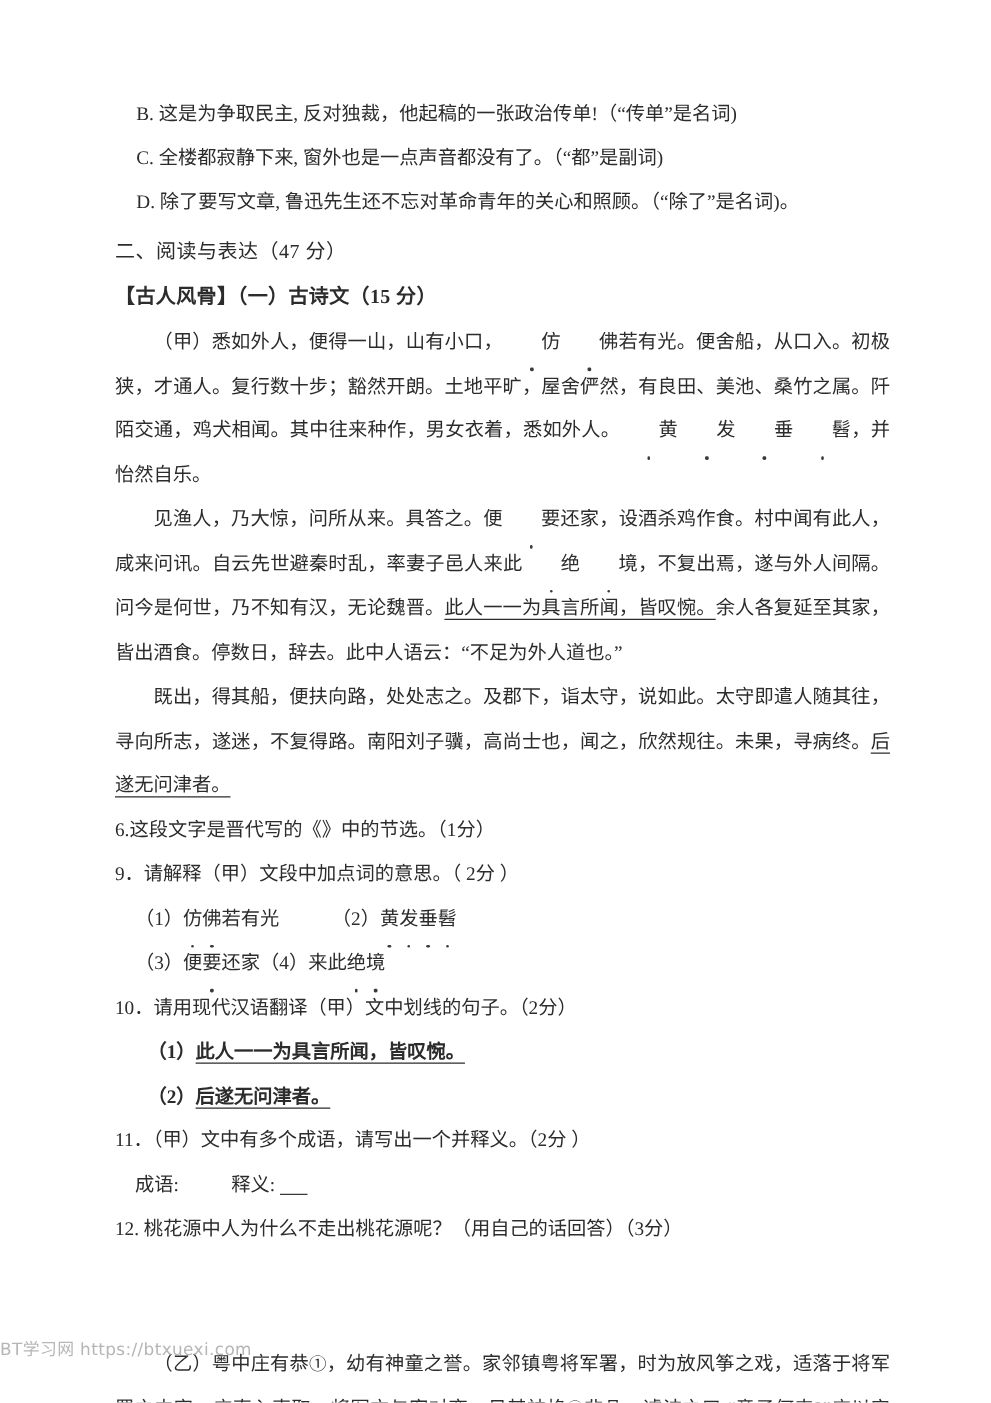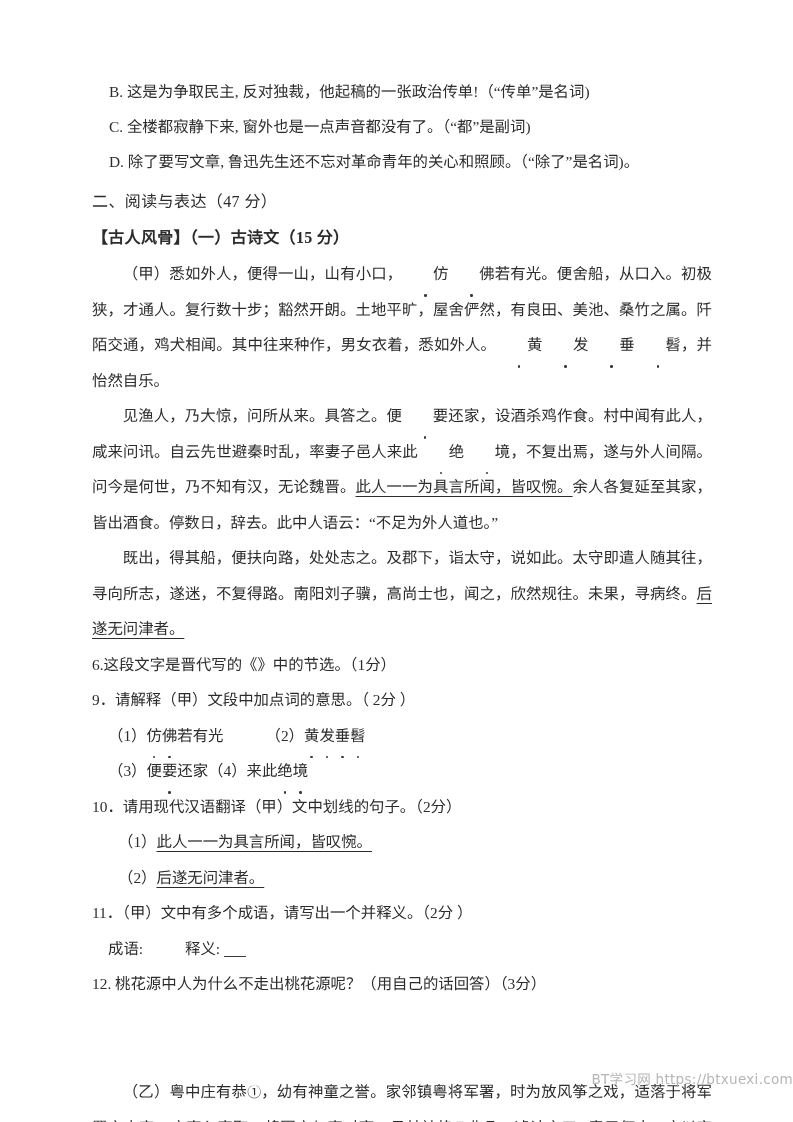--- a/index.html
+++ b/index.html
@@ -61,20 +61,21 @@
     font-size: 15.4px;
     line-height: 35.5px;
     margin: 0;
     word-break: break-all;
   }
   .q-sub {
     font-size: 15.4px;
     line-height: 35.5px;
     margin: 0;
     padding-left: 26px;
+    font-weight: bold;
   }
   .q-sub2 {
     font-size: 15.4px;
     line-height: 35.5px;
     margin: 0;
     padding-left: 16px;
   }
   .spacer-q12 { height: 72px; }
   .spacer-sec { height: 5px; }
 
@@ -110,21 +111,21 @@
   .circ {
     font-size: 14px;
   }
 
   
   .footer {
     position: absolute;
     left: 0;
     top: 1068px;
     width: 793px;
-    text-align: right;
+    text-align: left;
     font-family: "DejaVu Sans", "Liberation Sans", sans-serif;
     font-size: 13.5px;
     color: #b6b6b6;
     letter-spacing: 0.3px;
   }
 </style>
 </head>
 <body>
 
 <div class="page">

